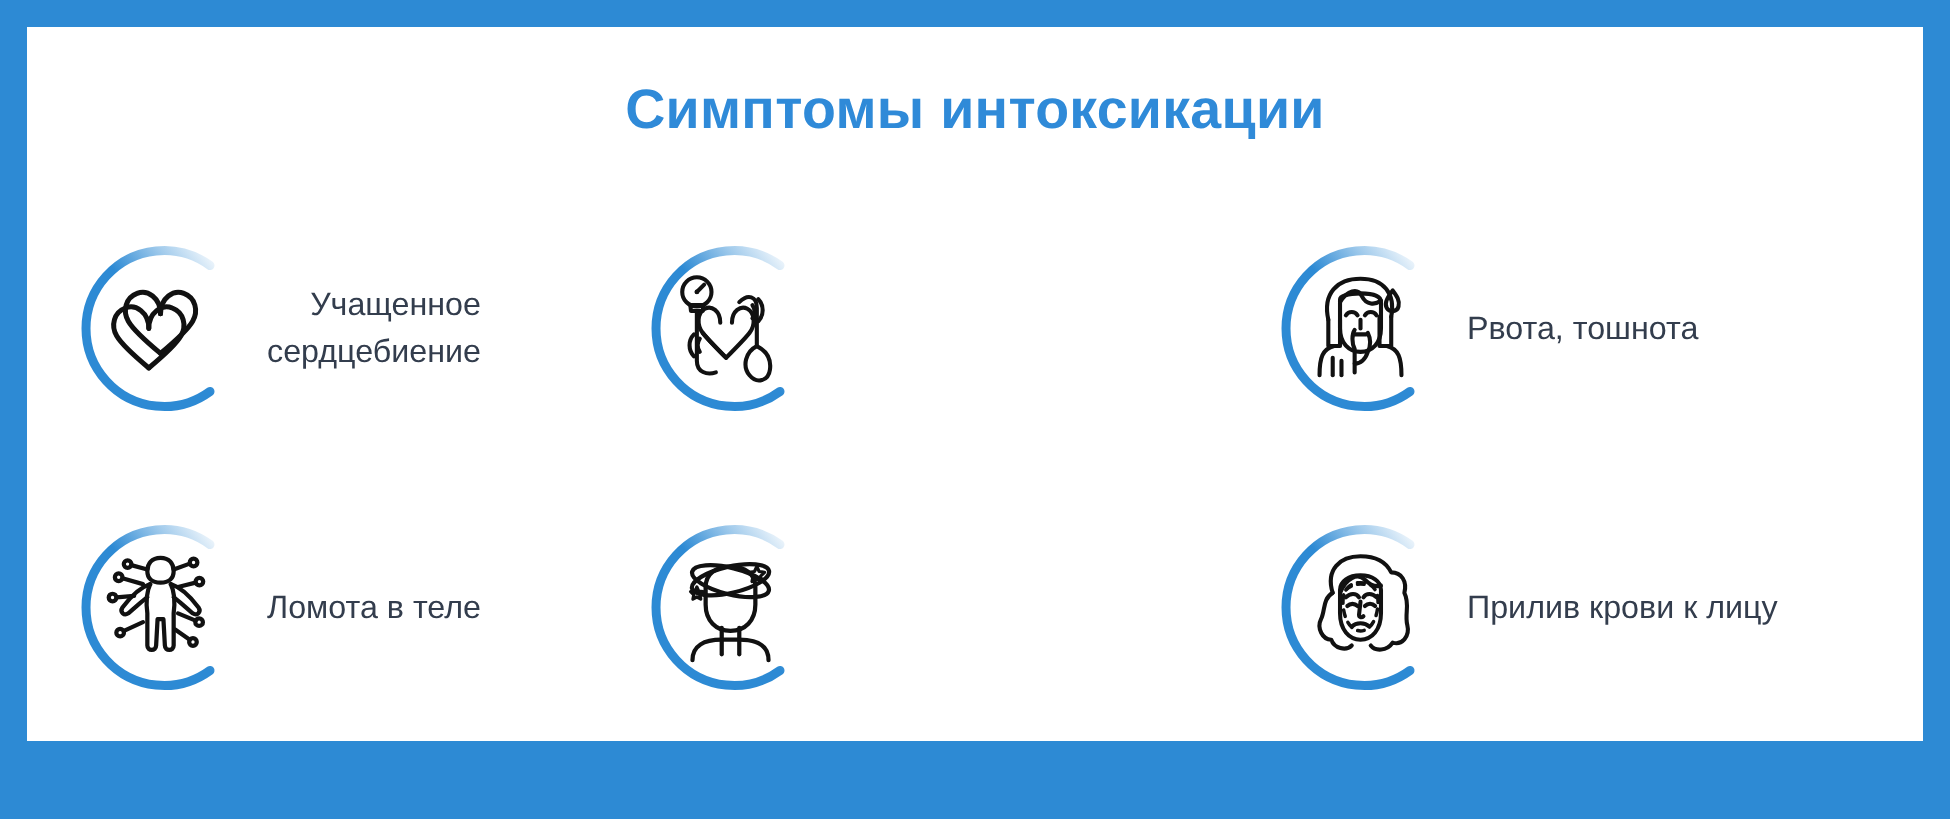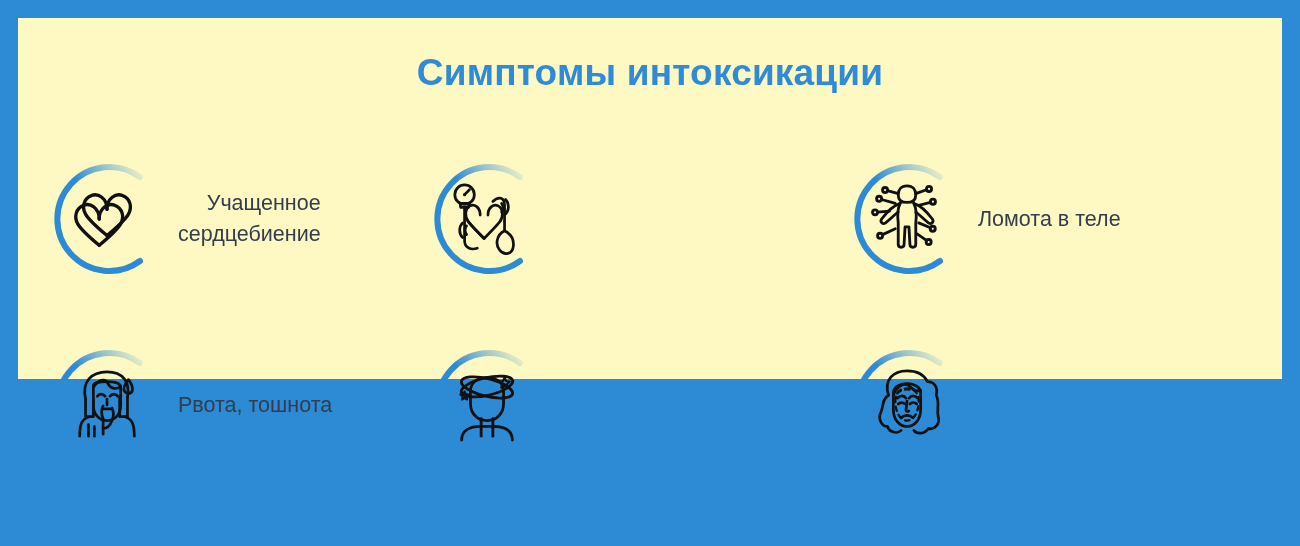--- a/index.html
+++ b/index.html
@@ -13,22 +13,22 @@
 
   .frame{
     position:relative;
     width:1300px; height:546px;
     background:#2d8ad4;
   }
 
   .panel{
     position:absolute;
     left:18px; top:18px;
-    width:1264px; height:361px;
-    background:#fef9c3;
+    width:1264px; height:476px;
+    background:#ffffff;
   }
 
   
   .title{
     position:absolute;
     left:0; top:34px;
     width:100%;
     text-align:center;
     font-size:37px;
     font-weight:bold;
@@ -144,20 +144,57 @@
               <path d="M37 60 C33 56 25 48 21 43"></path>
 
               <path d="M15 44 C11 48 11 55 15 59"></path>
               <path d="M19 47 C17 50 17 53 19 56"></path>
 
               <path d="M59 20 C63 24 63 31 59 35"></path>
               <path d="M55 24 C57 27 57 30 55 33"></path>
             </g>
           </svg>
         </div>
+      </div>
+
+      <div class="item col3">
+        <div class="badge">
+          <svg class="ring" viewBox="0 0 116 116">
+            <path d="M92 16 A52 52 0 1 0 92 100" fill="none" stroke="url(#g1)" stroke-width="6" stroke-linecap="round"></path>
+          </svg>
+          <svg class="glyph" viewBox="0 0 80 80">
+            <g fill="none" stroke="#111" stroke-width="2.8" stroke-linecap="round" stroke-linejoin="round">
+
+              <path d="M18 34 C14 16 24 6 40 6 C56 6 64 16 61 32"></path>
+              <path d="M18 34 L18 52 L26 52 L26 34"></path>
+              <path d="M61 32 L61 52 L53 52 L53 32"></path>
+
+              <path d="M26 20 C26 18 31 16 40 16 C49 16 54 18 54 22 L54 40 C54 50 48 56 40 56 C32 56 26 50 26 40 Z"></path>
+
+              <path d="M26 22 C31 14 38 12 41 18 C44 24 50 24 54 21"></path>
+
+              <path d="M30 31 C32 28 36 28 38 31"></path>
+              <path d="M43 31 C45 28 49 28 51 31"></path>
+
+              <path d="M40 34 L40 40"></path>
+
+              <path d="M22 52 C14 54 12 60 12 72"></path>
+              <path d="M58 52 C66 54 68 60 68 72"></path>
+              <path d="M21 60 L21 72"></path>
+              <path d="M27 62 L27 72"></path>
+
+              <path d="M36 41 C34 44 34 50 36 54 L36 70"></path>
+              <path d="M45 43 C47 47 47 52 45 56 C43 62 40 64 36 64"></path>
+              <path d="M36 44 L44 44"></path>
+
+              <path d="M62 14 C58 19 56 23 58 26 C60 29 65 29 66 25 C67 21 65 18 62 14 Z"></path>
+            </g>
+          </svg>
+        </div>
+        <div class="label">Рвота, тошнота</div>
       </div>
 
       <div class="item col1">
         <div class="badge">
           <svg class="ring" viewBox="0 0 116 116">
             <path d="M92 16 A52 52 0 1 0 92 100" fill="none" stroke="url(#g1)" stroke-width="6" stroke-linecap="round"></path>
           </svg>
           <svg class="glyph" viewBox="0 0 80 80">
             <g fill="none" stroke="#111" stroke-width="2.9" stroke-linecap="round" stroke-linejoin="round">
 
@@ -182,57 +219,20 @@
               <path d="M28 50 L15 56"></path>
                 <circle cx="12.4" cy="57.2" r="2.6"></circle>
               <path d="M50 55 L60 62"></path>
                 <circle cx="62.2" cy="63.6" r="2.6"></circle>
             </g>
           </svg>
         </div>
         <div class="label">Ломота в теле</div>
       </div>
 
-      <div class="item col3">
-        <div class="badge">
-          <svg class="ring" viewBox="0 0 116 116">
-            <path d="M92 16 A52 52 0 1 0 92 100" fill="none" stroke="url(#g1)" stroke-width="6" stroke-linecap="round"></path>
-          </svg>
-          <svg class="glyph" viewBox="0 0 80 80">
-            <g fill="none" stroke="#111" stroke-width="2.8" stroke-linecap="round" stroke-linejoin="round">
-
-              <path d="M18 34 C14 16 24 6 40 6 C56 6 64 16 61 32"></path>
-              <path d="M18 34 L18 52 L26 52 L26 34"></path>
-              <path d="M61 32 L61 52 L53 52 L53 32"></path>
-
-              <path d="M26 20 C26 18 31 16 40 16 C49 16 54 18 54 22 L54 40 C54 50 48 56 40 56 C32 56 26 50 26 40 Z"></path>
-
-              <path d="M26 22 C31 14 38 12 41 18 C44 24 50 24 54 21"></path>
-
-              <path d="M30 31 C32 28 36 28 38 31"></path>
-              <path d="M43 31 C45 28 49 28 51 31"></path>
-
-              <path d="M40 34 L40 40"></path>
-
-              <path d="M22 52 C14 54 12 60 12 72"></path>
-              <path d="M58 52 C66 54 68 60 68 72"></path>
-              <path d="M21 60 L21 72"></path>
-              <path d="M27 62 L27 72"></path>
-
-              <path d="M36 41 C34 44 34 50 36 54 L36 70"></path>
-              <path d="M45 43 C47 47 47 52 45 56 C43 62 40 64 36 64"></path>
-              <path d="M36 44 L44 44"></path>
-
-              <path d="M62 14 C58 19 56 23 58 26 C60 29 65 29 66 25 C67 21 65 18 62 14 Z"></path>
-            </g>
-          </svg>
-        </div>
-        <div class="label">Рвота, тошнота</div>
-      </div>
-
       <div class="item col2">
         <div class="badge">
           <svg class="ring" viewBox="0 0 116 116">
             <path d="M92 16 A52 52 0 1 0 92 100" fill="none" stroke="url(#g1)" stroke-width="6" stroke-linecap="round"></path>
           </svg>
           <svg class="glyph" viewBox="0 0 80 80">
             <g fill="none" stroke="#111" stroke-width="2.9" stroke-linecap="round" stroke-linejoin="round">
 
               <path d="M23 26 C23 17 30 12 40 12 C50 12 57 17 57 26 L57 38 C57 49 50 56 40 56 C30 56 23 49 23 38 Z"></path>
 
@@ -275,17 +275,18 @@
 
               <path d="M31 39 C33 37 36 37 38 39"></path>
               <path d="M43 39 C45 37 48 37 50 39"></path>
 
               <path d="M40 36 L39 45 C39 47 41 47 42 46"></path>
 
               <path d="M34 53 C37 50 43 50 46 53"></path>
             </g>
           </svg>
         </div>
+        <div class="label">Прилив крови к лицу</div>
       </div>
 
     </div>
   </div>
 </div>
 
 </body></html>

